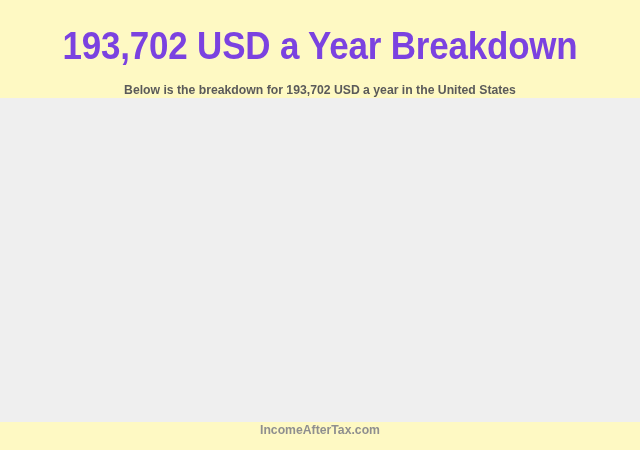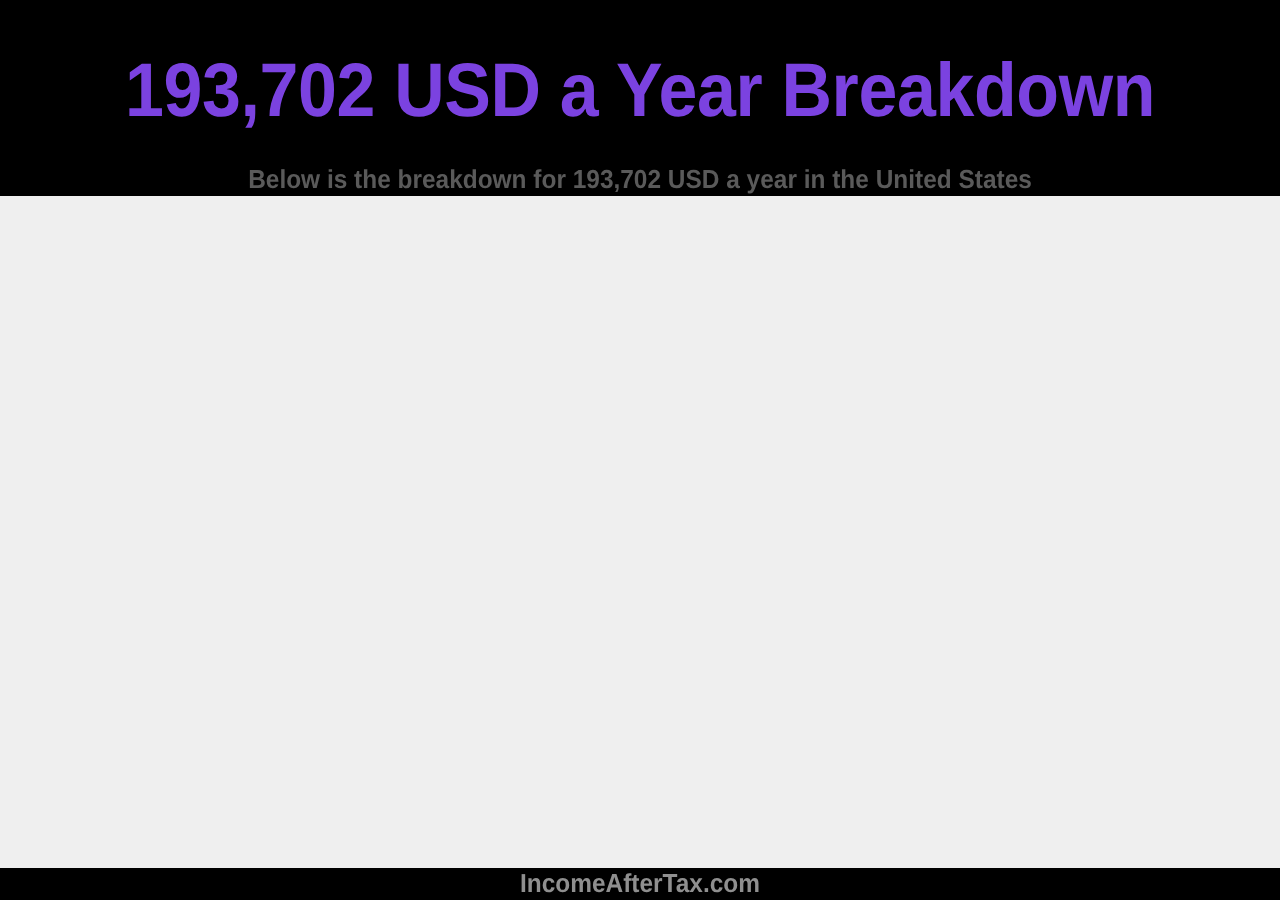--- a/index.html
+++ b/index.html
@@ -14,21 +14,21 @@
     overflow: hidden;
     background: #efefef;
     font-family: "Liberation Sans", "DejaVu Sans", sans-serif;
     -webkit-font-smoothing: antialiased;
   }
 
   #page {
     position: relative;
     width: 640px;
     height: 450px;
-    background: #000000;
+    background: #fef9c3;
     box-sizing: border-box;
     display: flex;
     flex-direction: column;
     align-items: center;
   }
 
   
   #header-block {
     width: 640px;
     text-align: center;
@@ -68,20 +68,21 @@
   #content-area {
     flex: 1 1 auto;
     width: 640px;
     background: #efefef;
   }
 
   
   #footer-block {
     width: 640px;
     text-align: center;
+    padding-bottom: 12px;
   }
 
   #footer-watermark {
     display: block;
     margin: 0;
     font-family: "Liberation Sans Narrow", "Liberation Sans", "DejaVu Sans", sans-serif;
     font-size: 13px;
     line-height: 16px;
     font-weight: 700;
     color: #8f8f8f;

